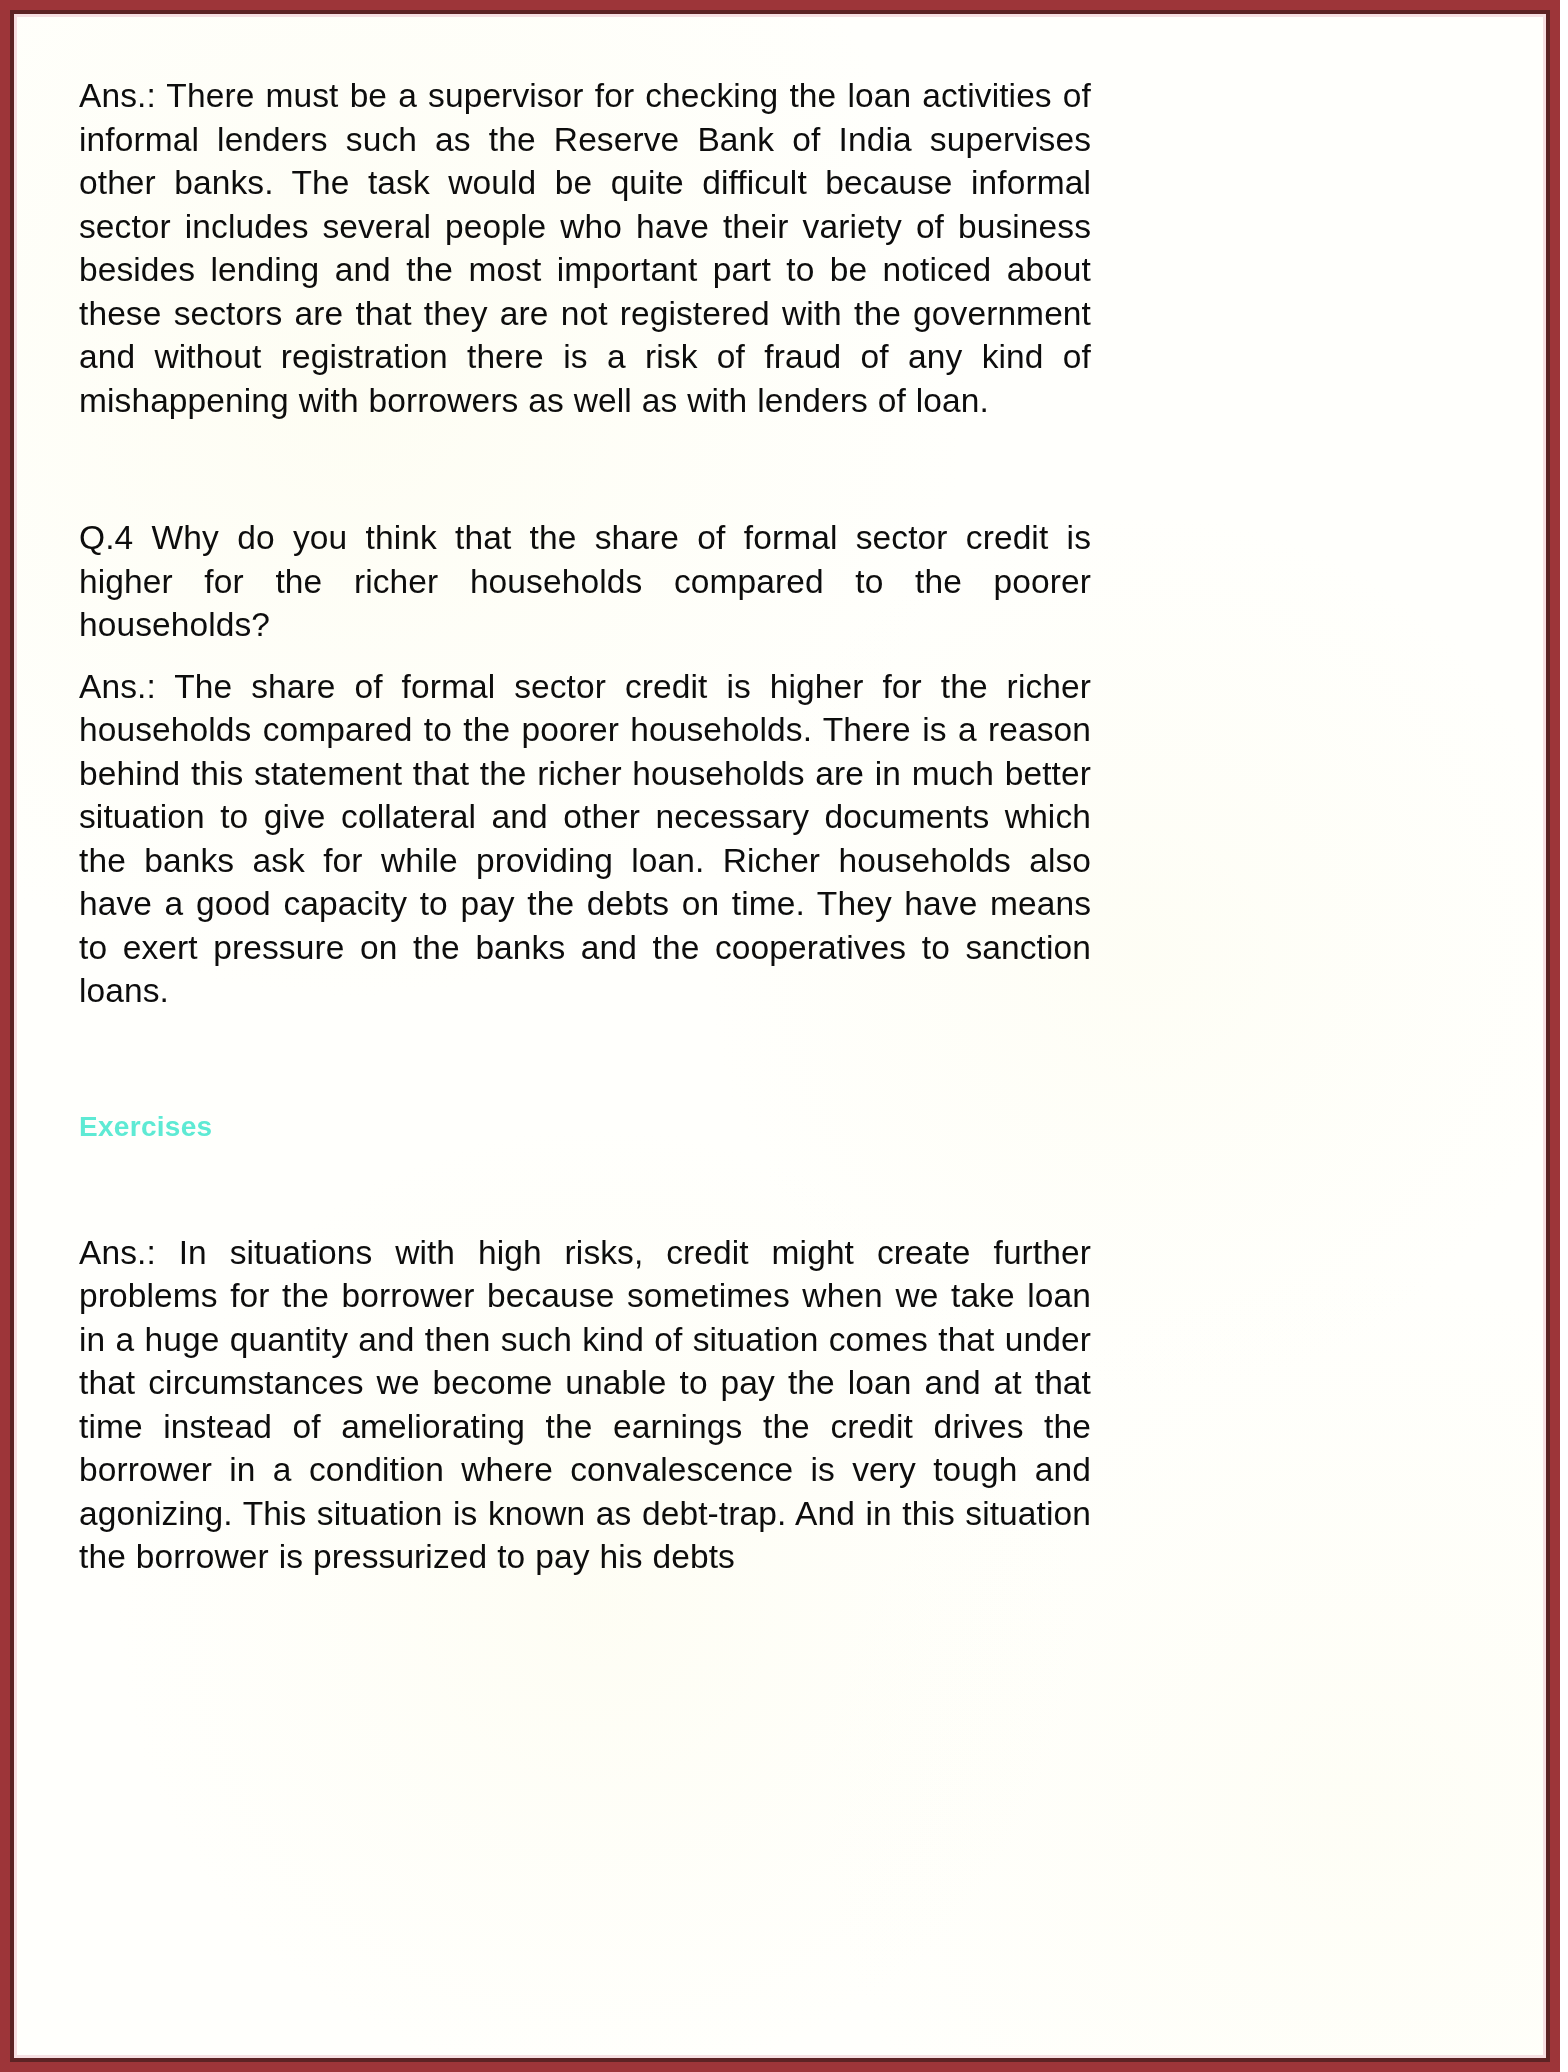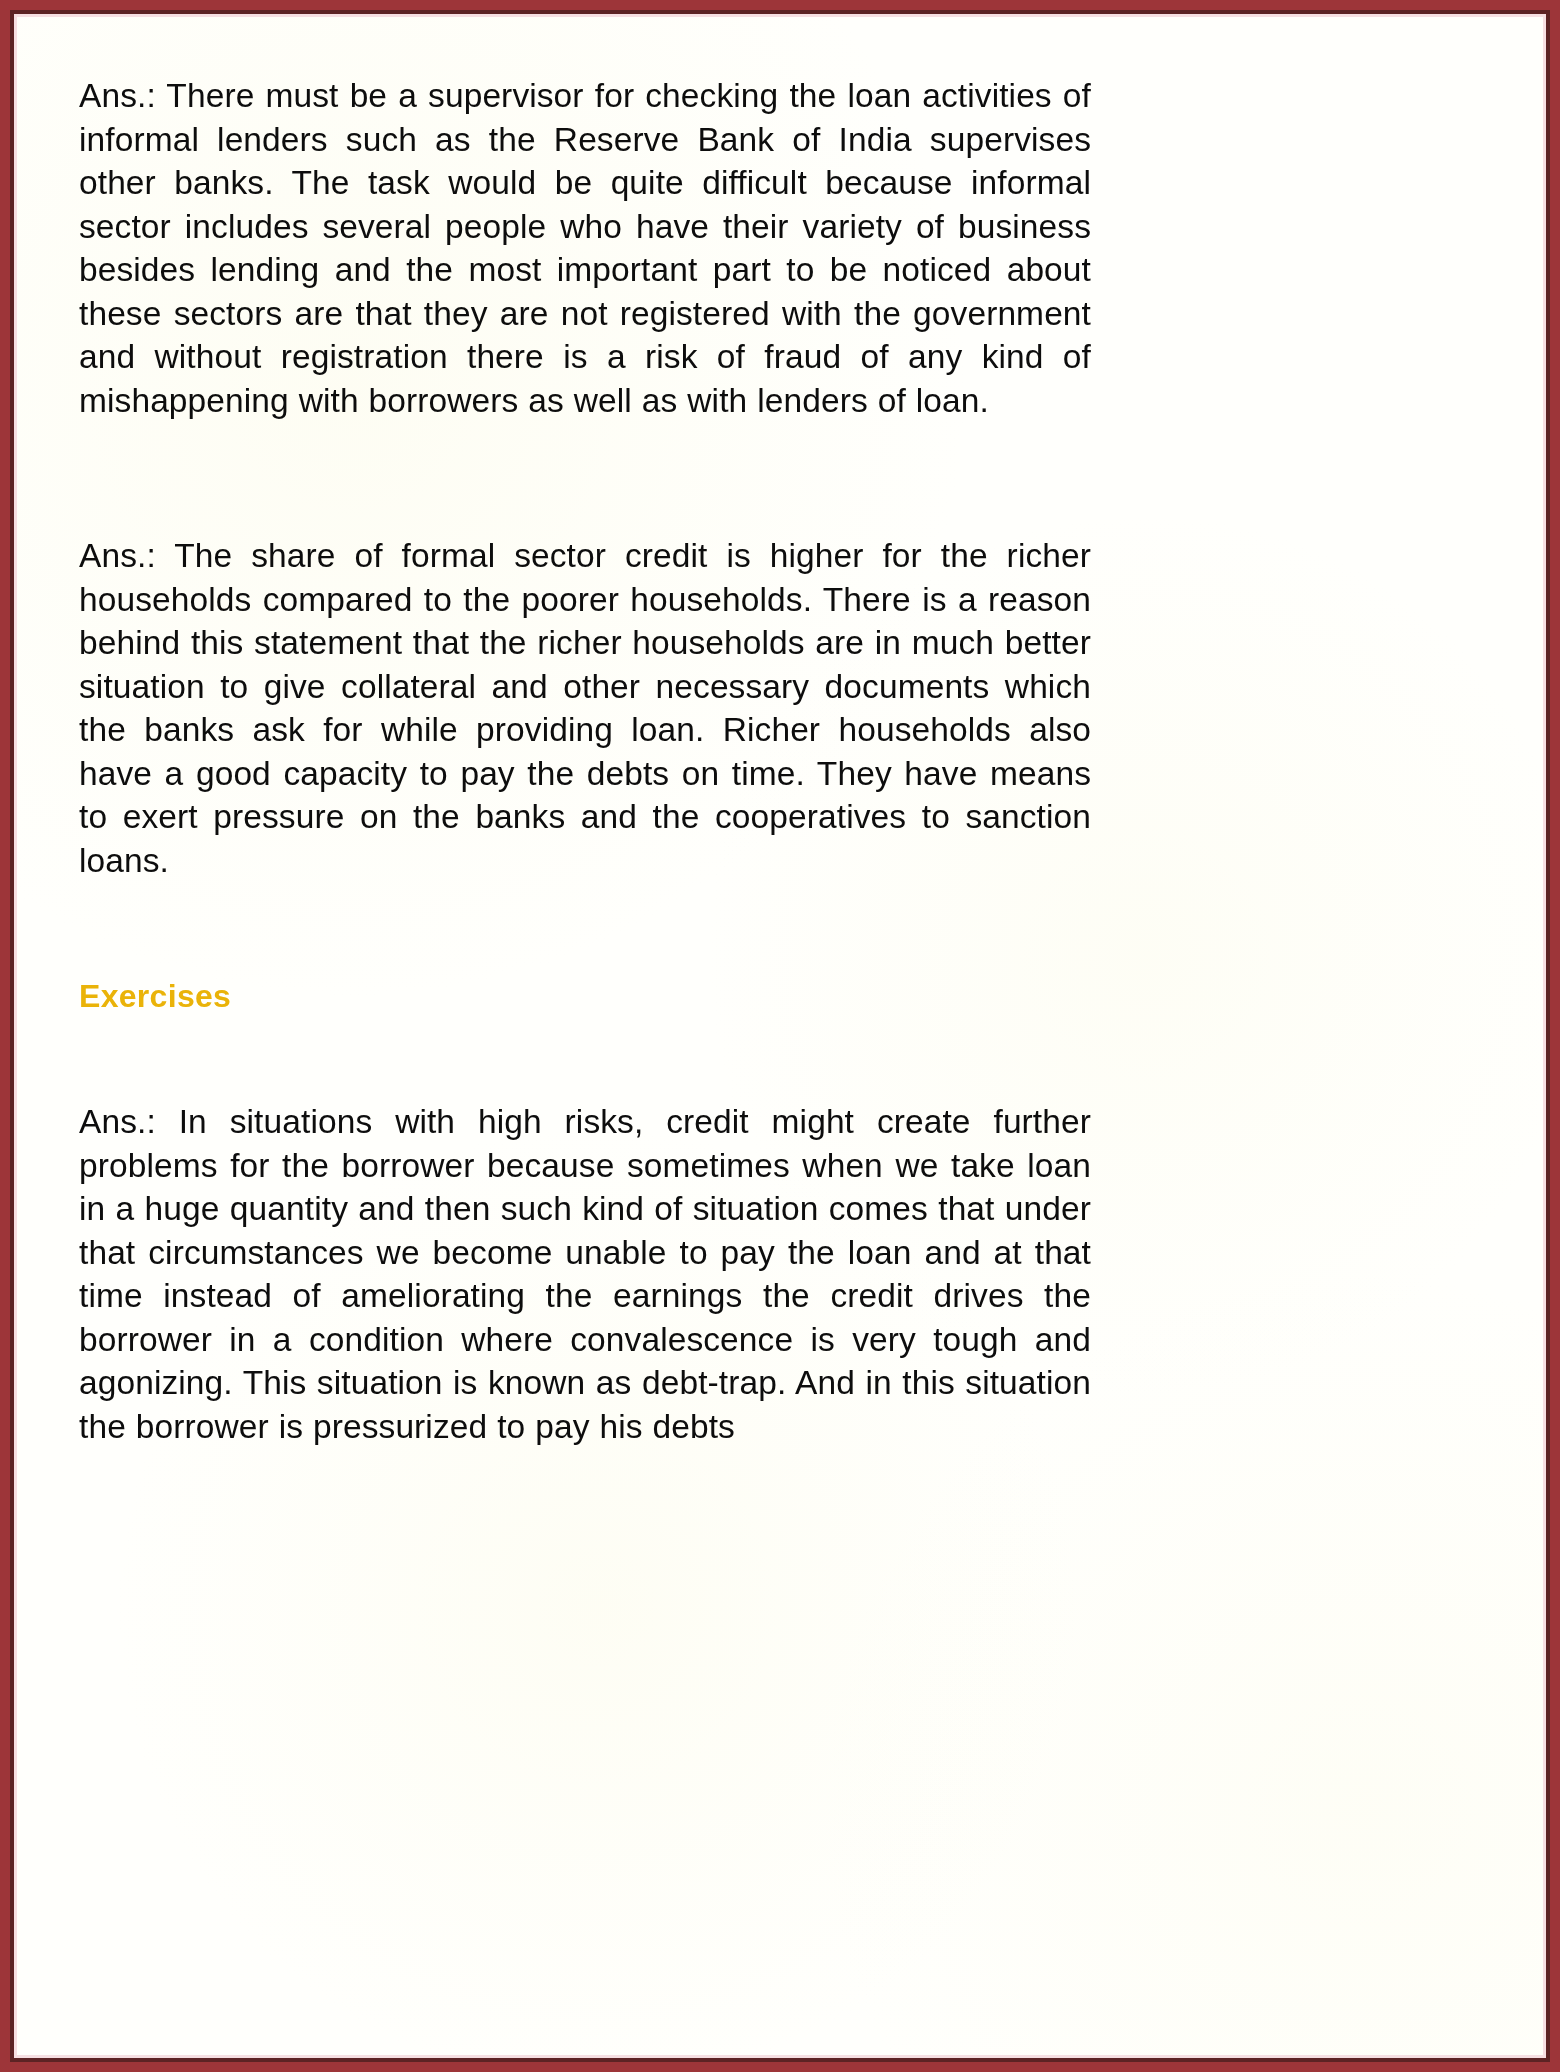--- a/index.html
+++ b/index.html
@@ -57,25 +57,25 @@
     word-spacing: 0.5px;
   }
   p.para.lastline-left {
     text-align-last: left;
   }
   .gap-lg { height: 94px; }
   .gap-md { height: 66px; }
   .gap-sm { height: 18px; }
   h2.section-heading {
     margin: 0;
-    font-size: 32px;
+    font-size: 28px;
     line-height: 40px;
     font-weight: bold;
     letter-spacing: 0.3px;
-    color: #eab308;
+    color: #5eead4;
   }
   
   .scan-tint {
     position: absolute;
     left: 17px; top: 17px; right: 17px; bottom: 17px;
     pointer-events: none;
     background:
       radial-gradient(circle at 22% 18%, rgba(250,248,220,0.28) 0%, rgba(255,255,255,0) 30%),
       radial-gradient(circle at 74% 46%, rgba(250,248,220,0.22) 0%, rgba(255,255,255,0) 28%),
       radial-gradient(circle at 38% 78%, rgba(250,248,220,0.25) 0%, rgba(255,255,255,0) 26%),
@@ -92,20 +92,21 @@
   <div class="frame-line2"></div>
   <div class="page-surface"></div>
   <div class="scan-tint"></div>
 
   <div class="content">
 
     <p class="para lastline-left">Ans.:  There must be a supervisor for checking the loan activities of informal lenders such as the Reserve Bank of India supervises other banks. The task would be quite difficult because informal sector includes several people who have their variety of business besides lending and the most important part to be noticed about these sectors are that they are not registered with the government and without registration there is a risk of fraud of any kind of mishappening with borrowers as well as with lenders of loan.</p>
 
     <div class="gap-lg"></div>
 
+    <p class="para lastline-left">Q.4  Why do you think that the share of formal sector credit is higher for the richer households compared to the poorer households?</p>
 
     <div class="gap-sm"></div>
 
     <p class="para lastline-left">Ans.: The share of formal sector credit is higher for the richer households compared to the poorer households. There is a reason behind this statement that the richer households are in much better situation to give collateral and other necessary documents which the banks ask for while providing loan. Richer households also have a good capacity to pay the debts on time. They have means to exert pressure on the banks and the cooperatives to sanction loans.</p>
 
     <div class="gap-lg"></div>
 
     <h2 class="section-heading">Exercises</h2>
 
     <div class="gap-md"></div>

